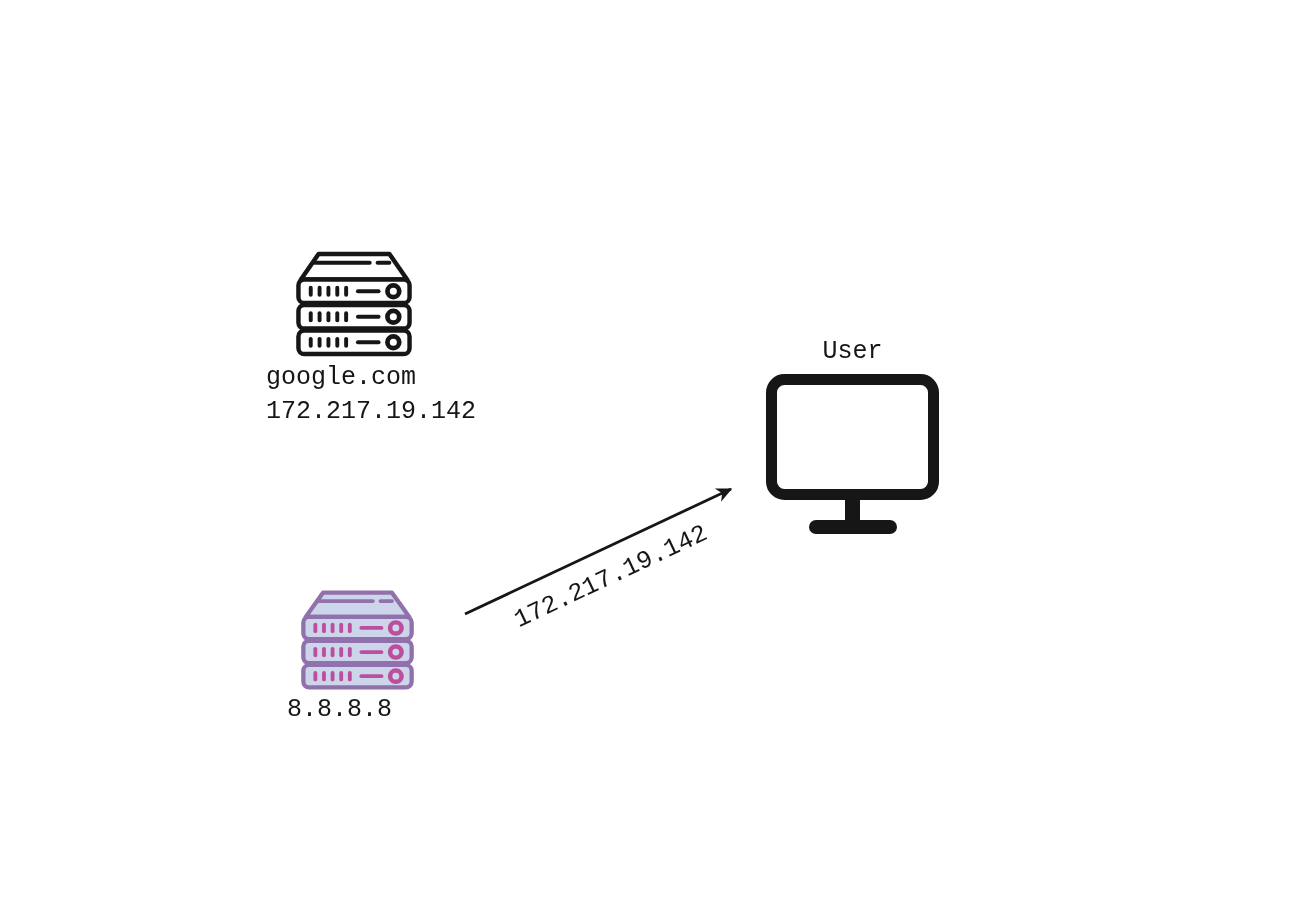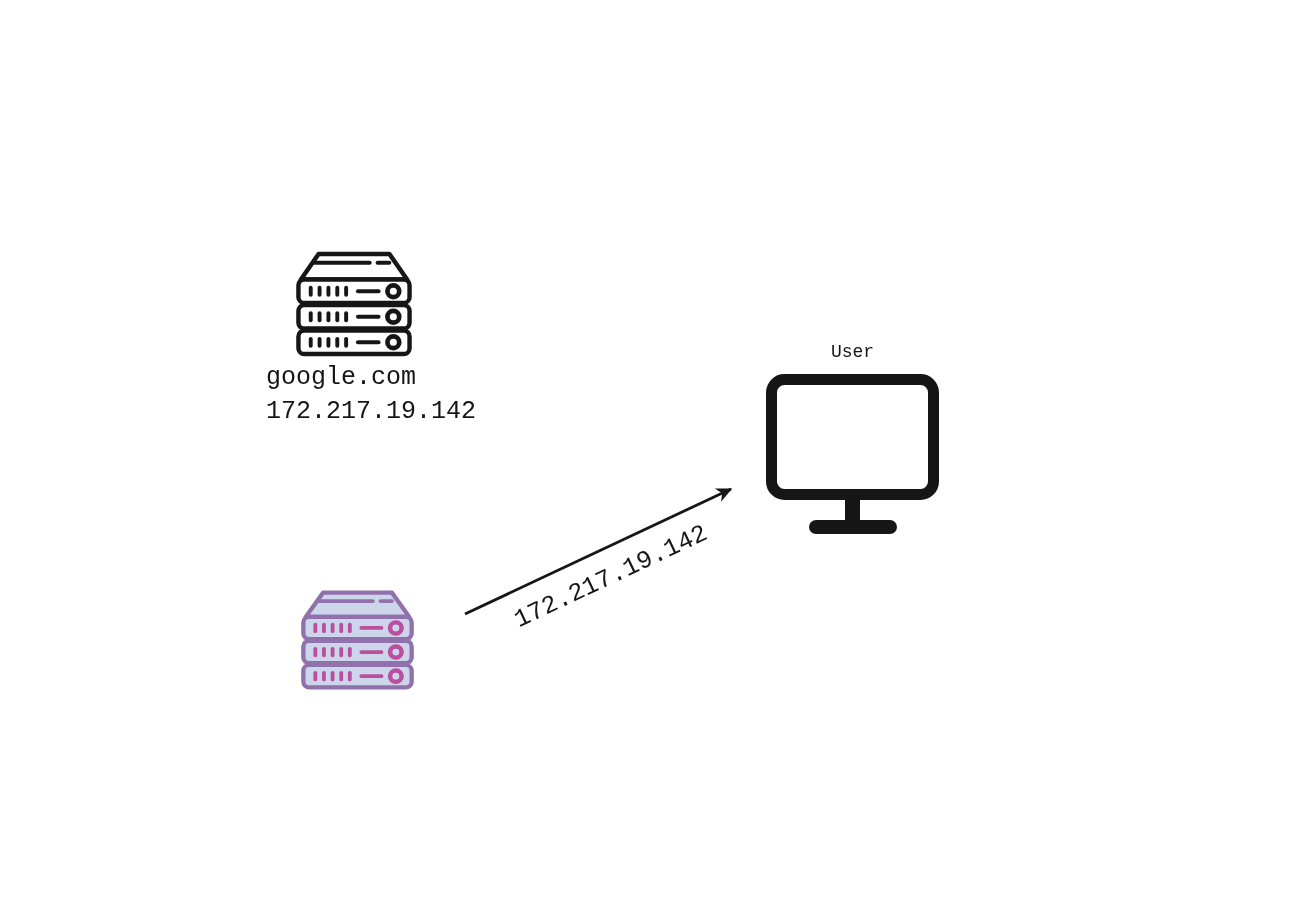--- a/index.html
+++ b/index.html
@@ -21,21 +21,21 @@
   .abs{position:absolute;}
   .node-label{
     font-size:25px;
     line-height:34px;
     color:var(--ink);
     white-space:nowrap;
   }
   .user-label{
     width:173px;
     text-align:center;
-    font-size:18px;
+    font-size:25px;
     line-height:30px;
   }
   
   .server-icon .case{
     stroke-width:4.5;
     stroke-linejoin:round;
     stroke-linecap:round;
   }
   .server-icon .detail,
   .server-icon .accent{
@@ -151,20 +151,21 @@
       <line class="accent" x1="16" y1="90.5" x2="16" y2="97.5"></line>
       <line class="accent" x1="25" y1="90.5" x2="25" y2="97.5"></line>
       <line class="accent" x1="34" y1="90.5" x2="34" y2="97.5"></line>
       <line class="accent" x1="43" y1="90.5" x2="43" y2="97.5"></line>
       <line class="accent" x1="52" y1="90.5" x2="52" y2="97.5"></line>
       <line class="accent" x1="64" y1="94" x2="85" y2="94"></line>
       <circle class="donut" cx="100" cy="94" r="6"></circle>
     </svg>
   </div>
   <div class="abs node-label" style="left:287px;top:693px;">
+    <div>8.8.8.8</div>
   </div>
 
   <svg class="abs edge-overlay" width="1289" height="903" viewBox="0 0 1289 903">
     <defs>
       <marker id="arrowhead" viewBox="0 0 10 10" refX="8.6" refY="5" markerWidth="6.5" markerHeight="6" orient="auto">
         <path class="edge-head" d="M0 0.6 L9.4 5 L0 9.4 L2.8 5 Z"></path>
       </marker>
     </defs>
     <line class="edge-line" x1="465" y1="614" x2="731" y2="489" marker-end="url(#arrowhead)"></line>
   </svg>

